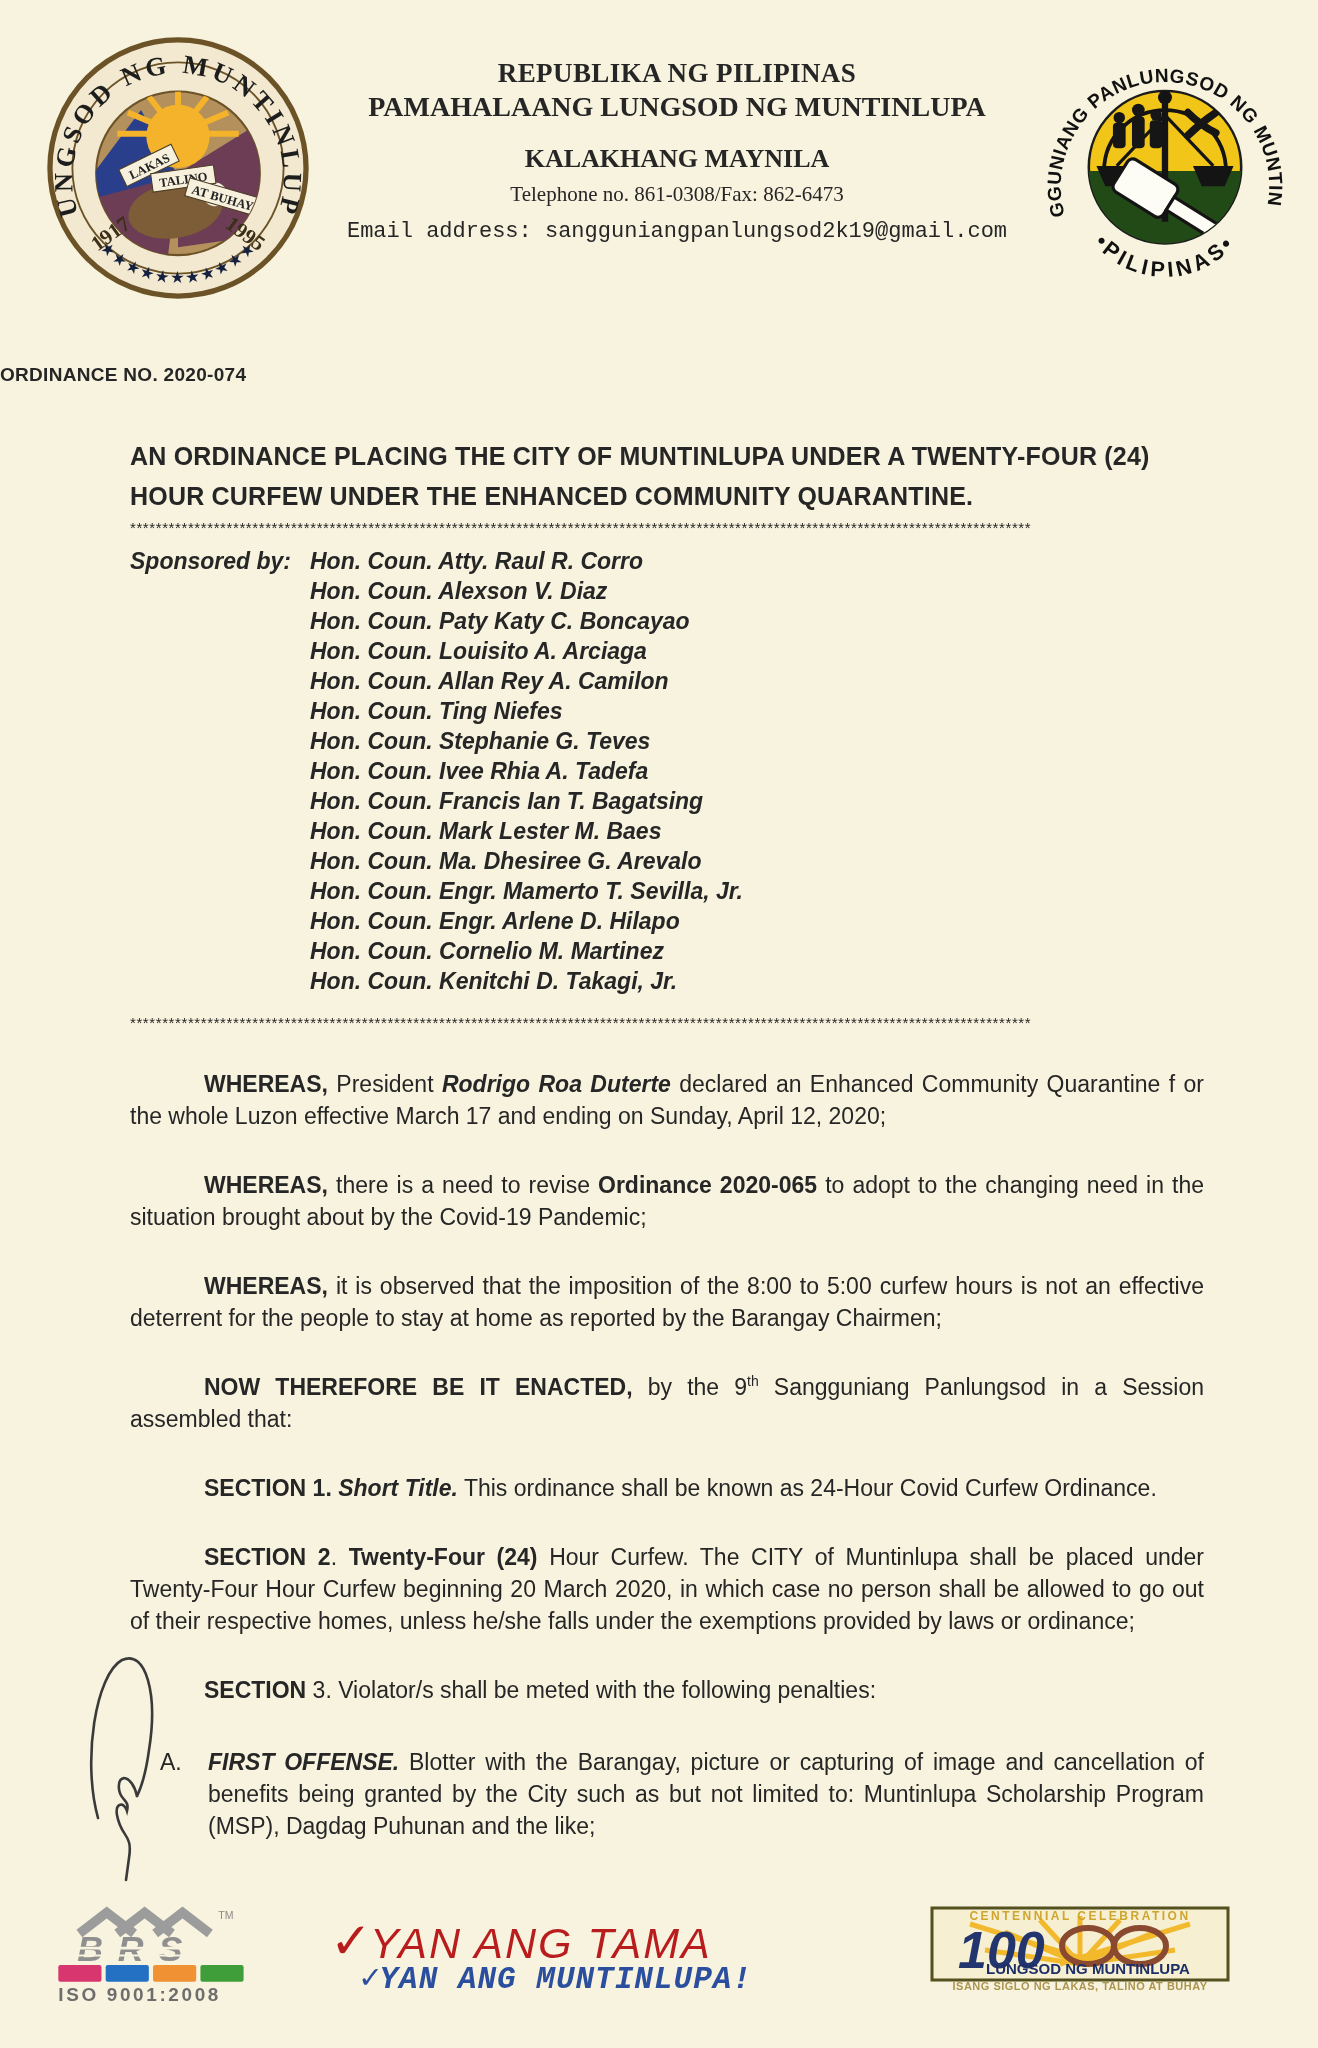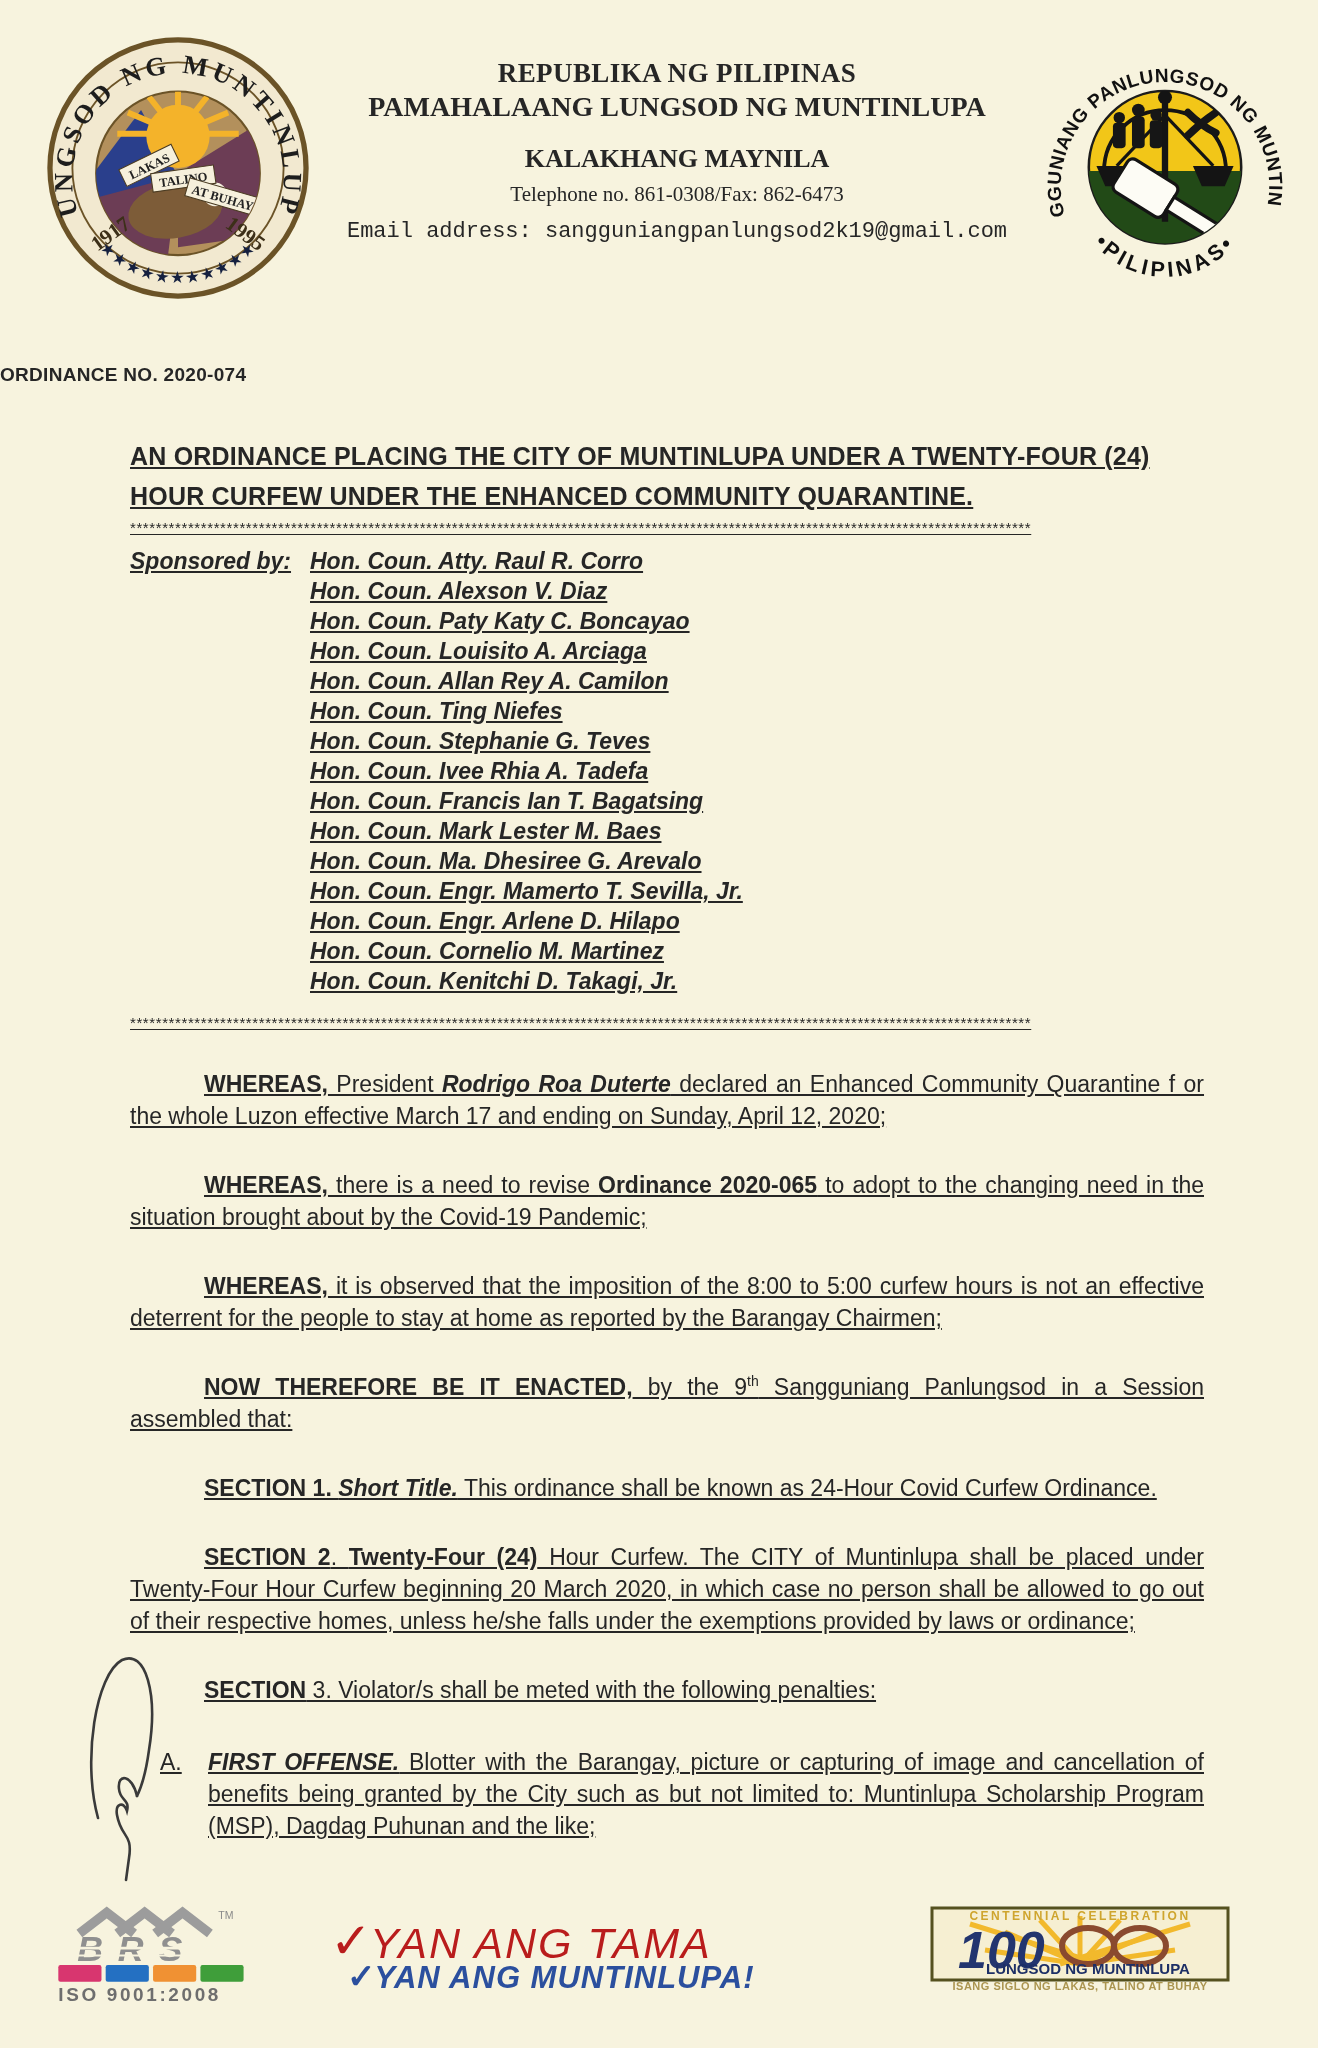--- a/index.html
+++ b/index.html
@@ -14,21 +14,21 @@
   .seal-right { width:254px; height:254px; flex:0 0 auto; margin-top:8px; }
   .lh-center  { flex:1; text-align:center; font-family:"Liberation Serif", serif; padding-top:22px; }
   .lh1 { font-size:27px; font-weight:bold; letter-spacing:.4px; }
   .lh2 { font-size:28px; font-weight:bold; margin-top:2px; }
   .lh3 { font-size:26px; font-weight:bold; margin-top:21px; }
   .lh-tel   { font-size:21px; margin-top:8px; }
   .lh-email { font-size:22px; margin-top:12px;font-family:Liberation Mono, monospace; }
 
   .ord-no { font-size:19px; font-weight:bold; margin-top:64px; letter-spacing:.3px; }
 
-  .content { margin:8px 114px 0 130px;text-decoration:underline; }
+  .content { margin:8px 114px 0 130px; }
   .ord-title { margin-top:50px; font-size:25px; font-weight:bold; line-height:40px; letter-spacing:.2px; }
   .separator { font-size:15px; line-height:17px; white-space:nowrap; overflow:hidden; margin-top:3px; letter-spacing:.6px; }
 
   .sponsors { display:flex; margin-top:10px; }
   .sponsors-label { width:180px; font-size:23px; font-weight:bold; font-style:italic; line-height:30px; }
   .sponsor-line { font-size:23px; font-weight:bold; font-style:italic; line-height:30px; white-space:nowrap; }
   .sponsors + .separator { margin-top:18px; }
 
   .body-para { margin:37px 0 0 0; font-size:23px; line-height:32px; text-align:justify; text-indent:74px; }
   .body-para sup { font-size:14px; line-height:0; vertical-align:super; }
@@ -38,21 +38,21 @@
   .penalty-text { flex:1; font-size:23px; line-height:32px; text-align:justify; }
 
   .handwriting { position:absolute; left:76px; top:1642px; }
 
   
   .footer { position:absolute; left:16px; right:0; top:1906px; display:flex; align-items:flex-start; padding:0 28px 0 36px; }
   .brs-logo { width:200px; flex:0 0 auto; }
   .slogan { margin-left:78px; margin-top:6px; flex:0 0 auto; }
   .slogan-1 { font-size:43px; font-weight:normal; font-style:italic; color:#b91c1c; letter-spacing:2px; white-space:nowrap; }
   .slogan-1 .check { font-size:50px; font-style:normal; margin-right:-4px; }
-  .slogan-2 { font-size:31px; font-weight:bold; font-style:italic; color:#2b4f9e; letter-spacing:1px; margin-top:-14px; margin-left:17px; white-space:nowrap; }
+  .slogan-2 { font-size:31px; font-weight:bold; font-style:italic; color:#2b4f9e; letter-spacing:1px; margin-top:-14px; margin-left:30px; white-space:nowrap;font-family:Liberation Mono, monospace; }
   .slogan-2 .check { font-size:34px; font-style:normal; margin-right:-2px; color:#2b4f9e; }
   .centennial { margin-left:auto; width:360px; flex:0 0 auto; }
 </style>
 </head>
 <body>
 
 <div class="page">
 
   <div class="letterhead">
 

